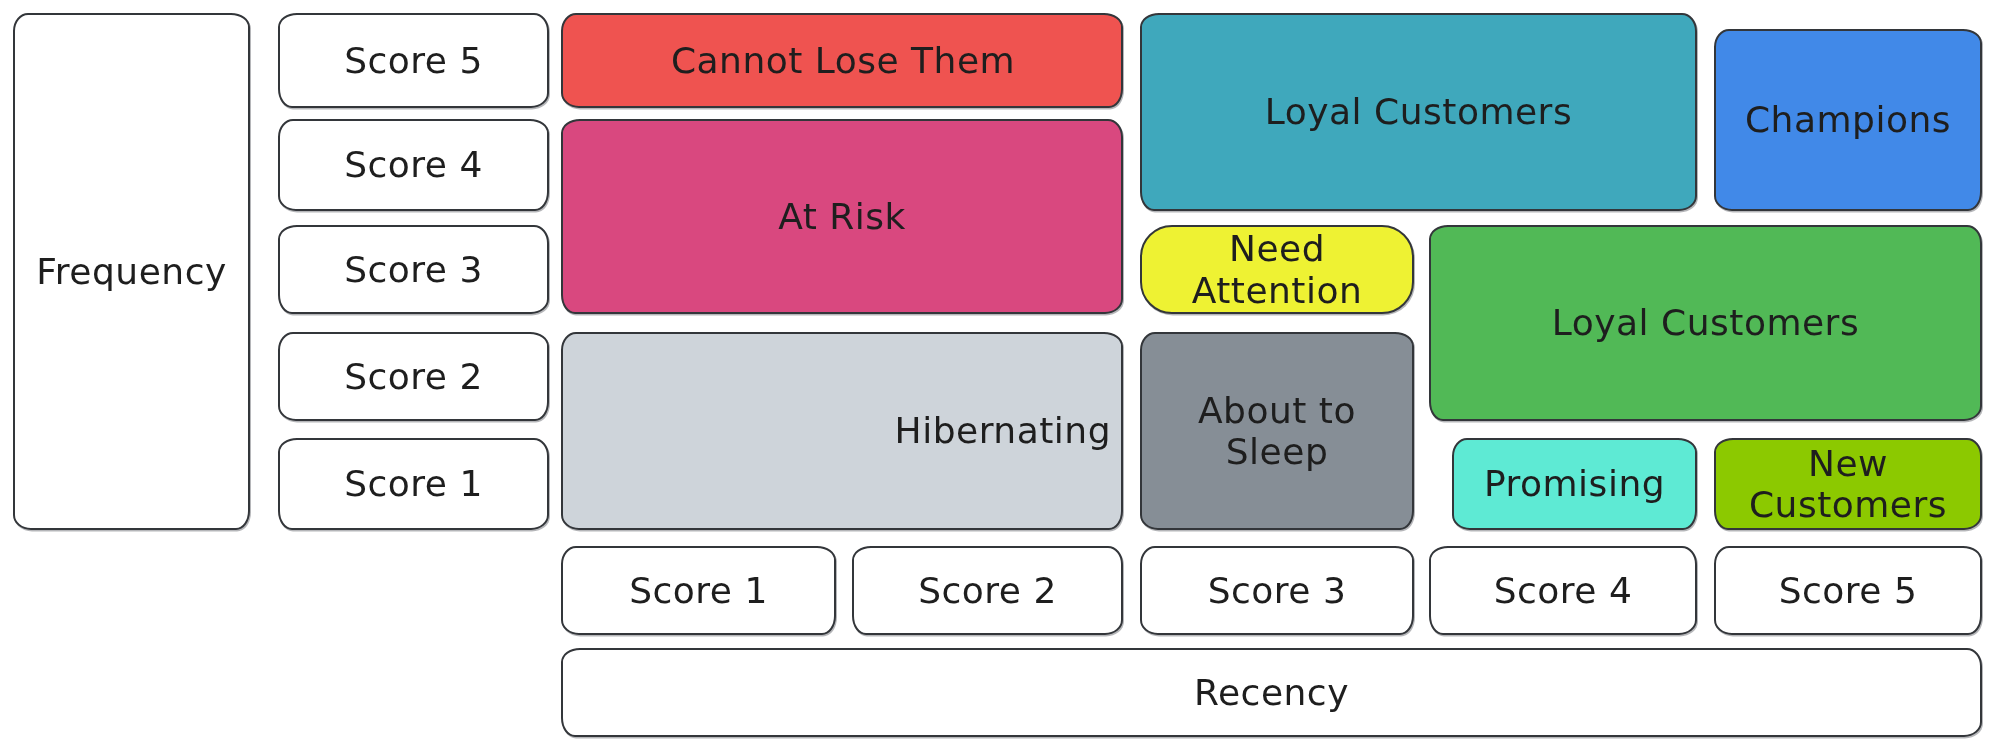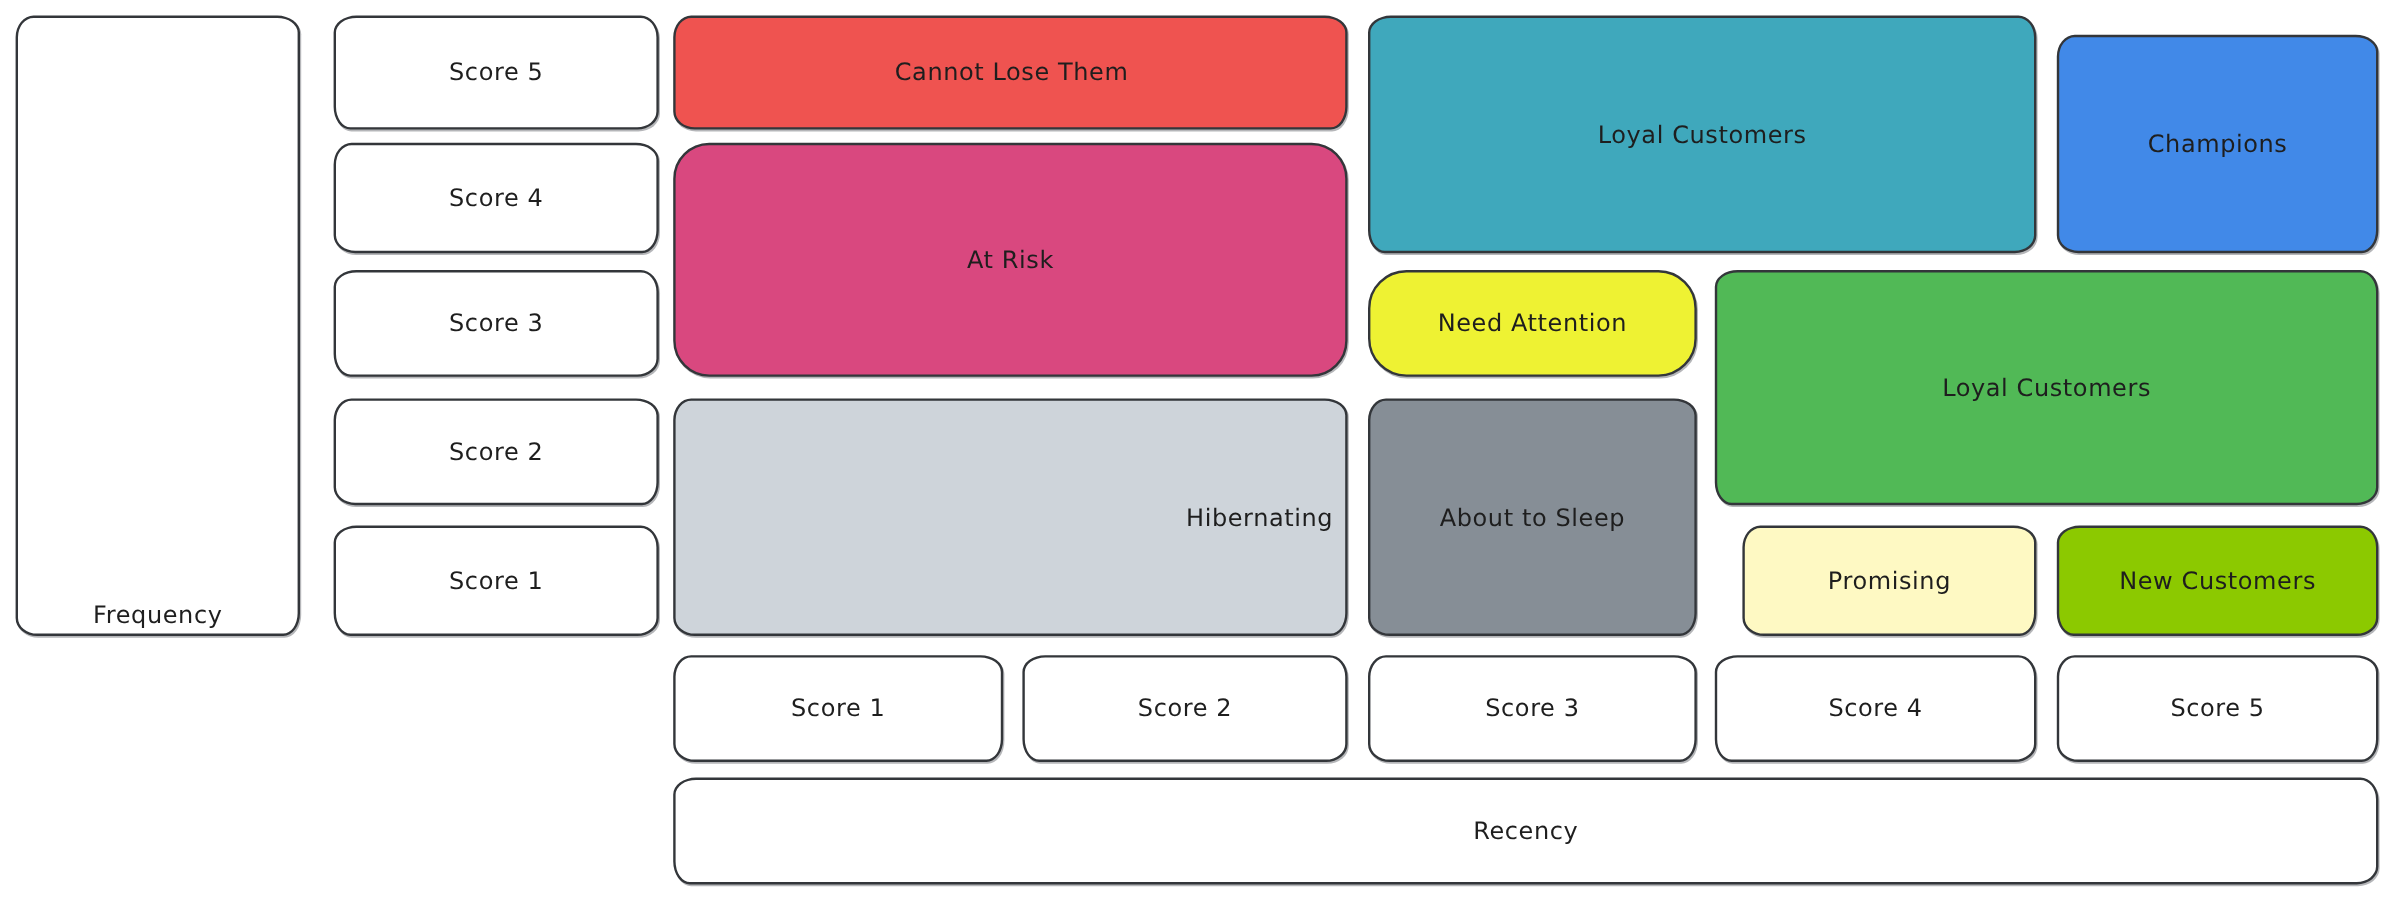--- a/index.html
+++ b/index.html
@@ -25,30 +25,30 @@
   }
   .box {
     display: flex;
     align-items: center;
     justify-content: center;
     text-align: center;
     border: 2.4px solid #33363a;
     border-radius: 19px 15px 18px 14px / 14px 18px 15px 19px;
     box-shadow: 1px 1.5px 0 0 rgba(90, 94, 99, 0.45);
     background: #ffffff;
-    font-size: 20px;
+    font-size: 36px;
     letter-spacing: 0.5px;
     line-height: 1.15;
     padding: 4px 10px;
   }
   .box:nth-child(odd)  { border-radius: 15px 19px 14px 18px / 18px 14px 19px 15px; }
   .lbl { display: inline-block; }
 
   
-  .freq-label     { grid-column: 1;      grid-row: 1 / 10; align-items: flex-end; }
+  .freq-label     { grid-column: 1;      grid-row: 1 / 10; }
   .recency-label  { grid-column: 5 / 14; grid-row: 13; }
 
   
   .fs-5 { grid-column: 3; grid-row: 1; }
   .fs-4 { grid-column: 3; grid-row: 3; }
   .fs-3 { grid-column: 3; grid-row: 5; }
   .fs-2 { grid-column: 3; grid-row: 7; }
   .fs-1 { grid-column: 3; grid-row: 9; }
 
   
@@ -91,42 +91,42 @@
     <div class="box fs-2">
       <span class="lbl">Score 2</span>
     </div>
     <div class="box fs-1">
       <span class="lbl">Score 1</span>
     </div>
 
     <div class="box seg-cannot" style="background: rgb(239, 83, 80); padding-left: 12px;">
       <span class="lbl">Cannot Lose Them</span>
     </div>
-    <div class="box seg-atrisk" style="background: rgb(217, 72, 127); border-radius: 30px;">
+    <div class="box seg-atrisk" style="background: rgb(217, 72, 127);">
       <span class="lbl">At Risk</span>
     </div>
     <div class="box seg-hibernating" style="background: rgb(206, 212, 218);">
       <span class="lbl">Hibernating</span>
     </div>
     <div class="box seg-loyal-teal" style="background: rgb(63, 168, 188);">
       <span class="lbl">Loyal Customers</span>
     </div>
     <div class="box seg-champions" style="background: rgb(65, 137, 232); margin-top: 16px;">
       <span class="lbl">Champions</span>
     </div>
     <div class="box seg-need" style="background: rgb(238, 242, 51);">
       <span class="lbl">Need Attention</span>
     </div>
     <div class="box seg-sleep" style="background: rgb(134, 142, 150);">
       <span class="lbl">About to Sleep</span>
     </div>
     <div class="box seg-loyal-green" style="background: rgb(81, 185, 86);">
       <span class="lbl">Loyal Customers</span>
     </div>
-    <div class="box seg-promising" style="background: #fef9c3; margin-left: 23px;">
+    <div class="box seg-promising" style="background: #5eead4; margin-left: 23px;">
       <span class="lbl">Promising</span>
     </div>
     <div class="box seg-new" style="background: rgb(140, 201, 0); text-align: center;">
       <span class="lbl">New Customers</span>
     </div>
 
     <div class="box rs-1">
       <span class="lbl">Score 1</span>
     </div>
     <div class="box rs-2">

